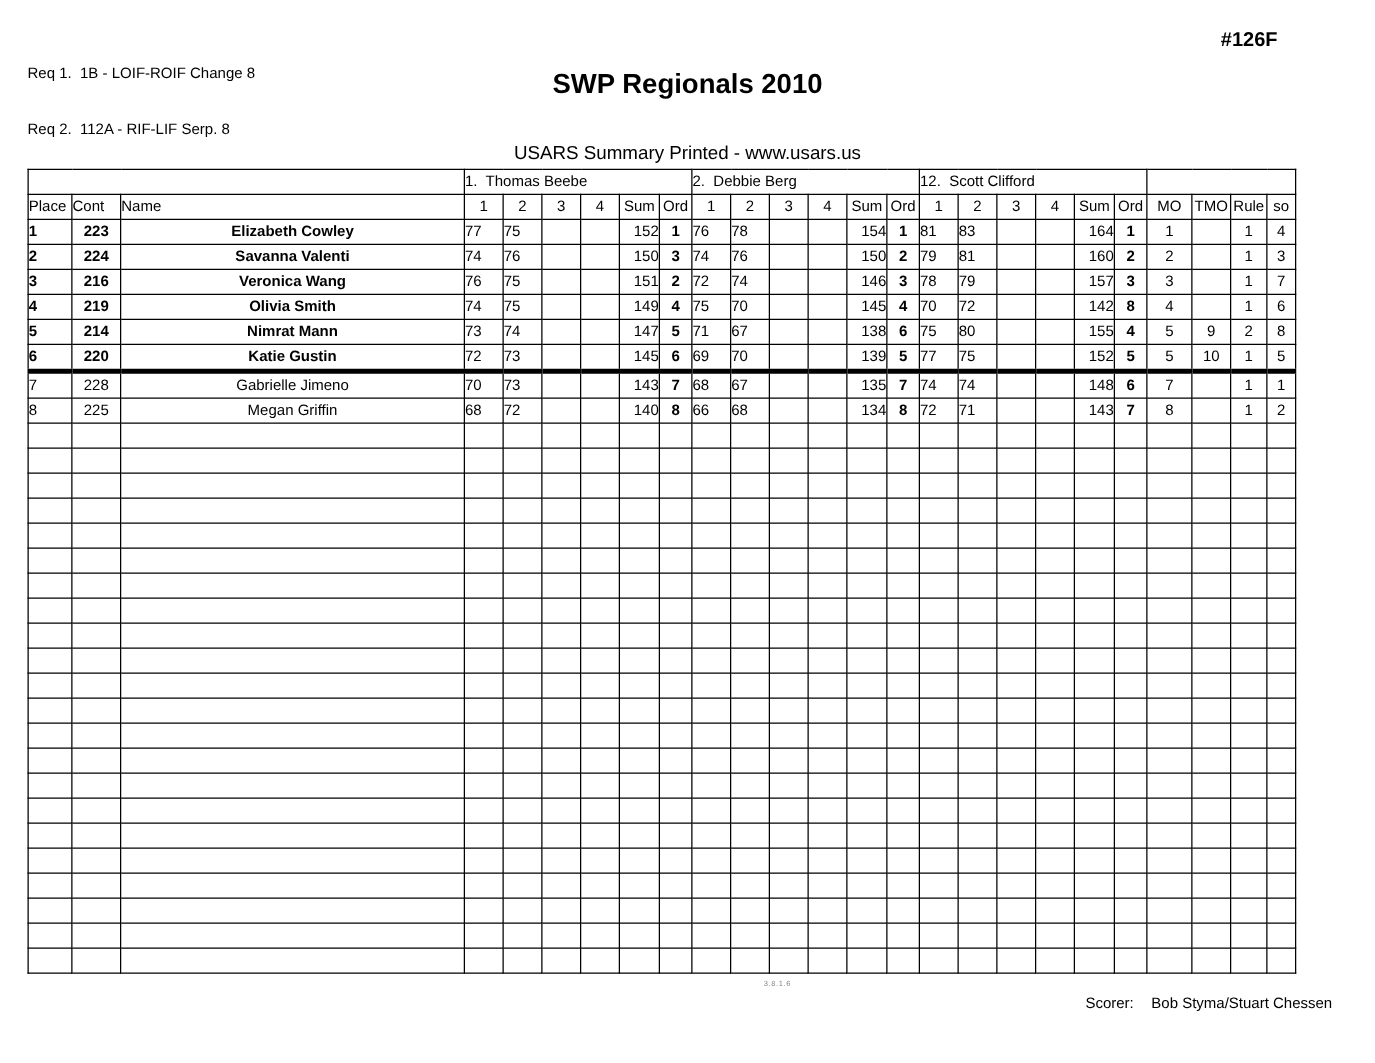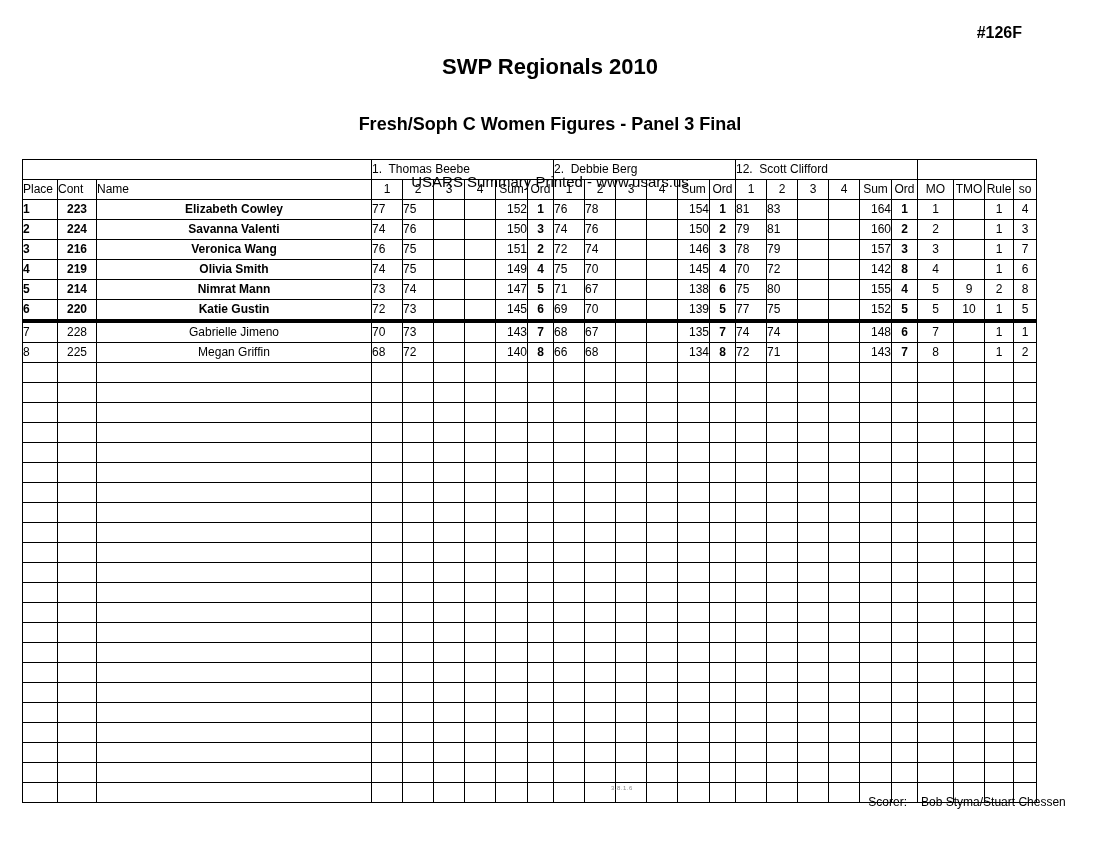--- a/index.html
+++ b/index.html
@@ -22,21 +22,20 @@
   .h-event      { font-size: 18px; font-weight: bold; line-height: 23px; }
   .h-report     { font-size: 15px; line-height: 20px; }
 
   .event-number { position: absolute; top: 24px; right: 78px; font-size: 16px; font-weight: bold; }
 
   
   table.results {
     position: absolute; left: 22px; top: 135px;
     border-collapse: collapse; table-layout: fixed;
     border: none;
-    margin-top: 24px;
   }
   table.results td {
     border: 1px solid #000;
     height: 19px;
     line-height: 19px;
     font-size: 12px;
     padding: 0;
     overflow: hidden;
     white-space: pre;
   }
@@ -58,24 +57,27 @@
   .footer-printed { position: absolute; left: 645px; top: 781px; font-size: 12px; white-space: pre; }
   .footer-printed .flabel { margin-right: 10px; }
   .footer-scorer  { position: absolute; left: 855px; top: 781px; font-size: 12px; white-space: pre; }
   .footer-scorer .flabel { margin-right: 14px; }
 </style>
 </head>
 <body>
 
 <div class="page">
 
+  <div class="req-block">
+    <div>Req 1.  1B - LOIF-ROIF Change 8</div>
+    <div>Req 2.  112A - RIF-LIF Serp. 8</div>
+  </div>
 
   <div class="header-center">
     <div class="h-title">SWP Regionals 2010</div>
-    <div class="h-event">Fresh/Soph C Women Figures - Panel 3 Final</div>
     <div class="h-report">USARS Summary Printed - www.usars.us</div>
   </div>
 
   <div class="event-number">#126F</div>
 
   <table class="results">
     <colgroup id="cols">
         <col style="width: 35px;">
         <col style="width: 39px;">
         <col style="width: 275px;">

